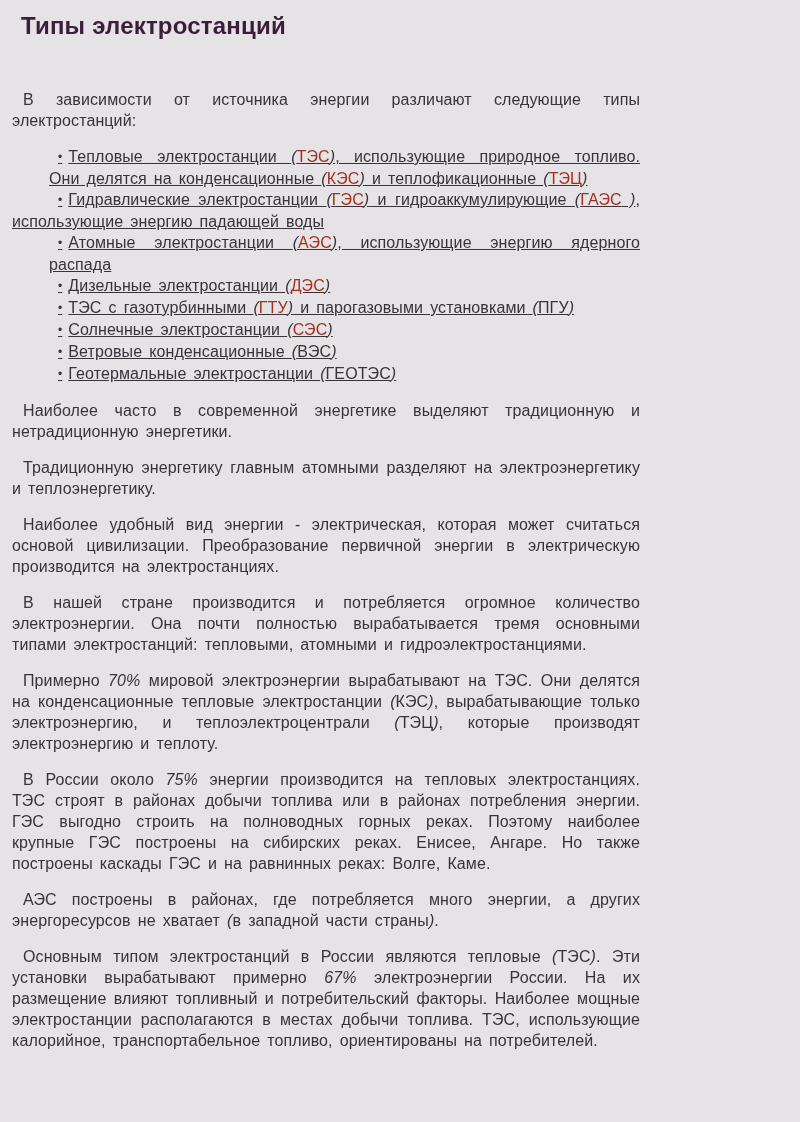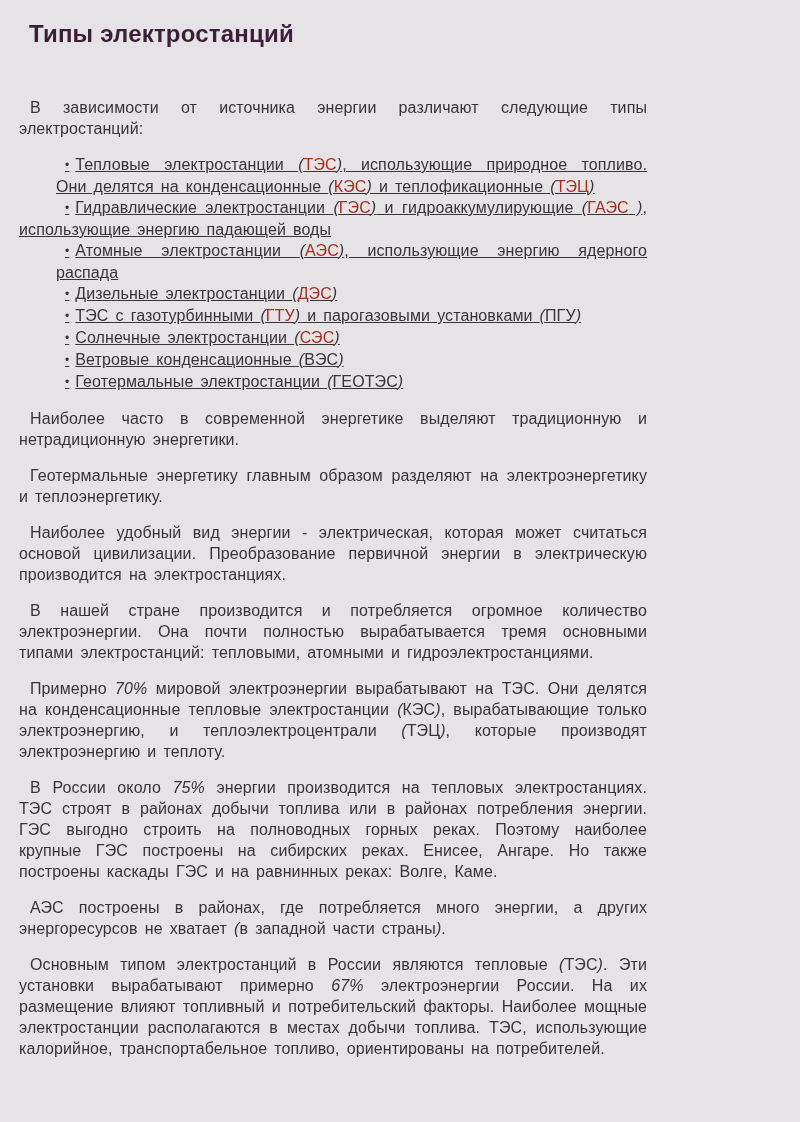--- a/index.html
+++ b/index.html
@@ -10,27 +10,27 @@
   }
   html,body{margin:0;padding:0;}
   body{
     width:800px;height:1122px;overflow:hidden;
     background:var(--bg);
     color:var(--text);
     font-family:"Liberation Sans","DejaVu Sans",sans-serif;
   }
   .page{width:800px;height:1122px;}
   h1.title{
-    margin:16px;padding:3px 0 0 13px;
+    margin:8px;padding:3px 0 0 13px;
     font-size:24px;line-height:30px;font-weight:700;
     color:var(--title);
     letter-spacing:0.2px;
   }
   .content{
-    margin-left:19px;width:628px;
+    margin-left:12px;width:628px;
     font-size:16px;line-height:21px;
     text-align:justify;
     letter-spacing:0.1px;
     word-spacing:2.5px;
   }
   .para{margin:15px 0;text-indent:11px;}
   .intro{margin-top:48px;margin-bottom:15px;}
   .list{margin:15px 0;}
   .li{margin-left:37px;text-indent:9px;text-decoration:underline;}
   .li.flush{margin-left:0;text-indent:46px;}
@@ -50,21 +50,21 @@
         <div class="li flush"><span class="bullet">•</span><span>Гидравлические электростанции </span><span class="it">(</span><span class="accent">ГЭС</span><span class="it">)</span><span> и гидроаккумулирующие </span><span class="it">(</span><span class="accent">ГАЭС</span><span class="it"> )</span><span>, использующие энергию падающей воды</span></div>
         <div class="li"><span class="bullet">•</span><span>Атомные электростанции </span><span class="it">(</span><span class="accent">АЭС</span><span class="it">)</span><span>, использующие энергию ядерного распада</span></div>
         <div class="li"><span class="bullet">•</span><span>Дизельные электростанции </span><span class="it">(</span><span class="accent">ДЭС</span><span class="it">)</span></div>
         <div class="li"><span class="bullet">•</span><span>ТЭС с газотурбинными </span><span class="it">(</span><span class="accent">ГТУ</span><span class="it">)</span><span> и парогазовыми установками </span><span class="it">(</span><span>ПГУ</span><span class="it">)</span></div>
         <div class="li"><span class="bullet">•</span><span>Солнечные электростанции </span><span class="it">(</span><span class="accent">СЭС</span><span class="it">)</span></div>
         <div class="li"><span class="bullet">•</span><span>Ветровые конденсационные </span><span class="it">(</span><span>ВЭС</span><span class="it">)</span></div>
         <div class="li"><span class="bullet">•</span><span>Геотермальные электростанции </span><span class="it">(</span><span>ГЕОТЭС</span><span class="it">)</span></div>
       </div>
     <div>
         <p class="para"><span>Наиболее часто в современной энергетике выделяют традиционную и нетрадиционную энергетики.</span></p>
-        <p class="para"><span>Геотермальные энергетику главным образом разделяют на электроэнергетику и теплоэнергетику.</span></p>
+        <p class="para"><span>Традиционную энергетику главным атомными разделяют на электроэнергетику и теплоэнергетику.</span></p>
         <p class="para"><span>Наиболее удобный вид энергии - электрическая, которая может считаться основой цивилизации. Преобразование первичной энергии в электрическую производится на электростанциях.</span></p>
         <p class="para"><span>В нашей стране производится и потребляется огромное количество электроэнергии. Она почти полностью вырабатывается тремя основными типами электростанций: тепловыми, атомными и гидроэлектростанциями.</span></p>
         <p class="para"><span>Примерно </span><span class="it">70%</span><span> мировой электроэнергии вырабатывают на ТЭС. Они делятся на конденсационные тепловые электростанции </span><span class="it">(</span><span>КЭС</span><span class="it">)</span><span>, вырабатывающие только электроэнергию, и теплоэлектроцентрали </span><span class="it">(</span><span>ТЭЦ</span><span class="it">)</span><span>, которые производят электроэнергию и теплоту.</span></p>
         <p class="para"><span>В России около </span><span class="it">75%</span><span> энергии производится на тепловых электростанциях. ТЭС строят в районах добычи топлива или в районах потребления энергии. ГЭС выгодно строить на полноводных горных реках. Поэтому наиболее крупные ГЭС построены на сибирских реках. Енисее, Ангаре. Но также построены каскады ГЭС и на равнинных реках: Волге, Каме.</span></p>
         <p class="para"><span>АЭС построены в районах, где потребляется много энергии, а других энергоресурсов не хватает </span><span class="it">(</span><span>в западной части страны</span><span class="it">)</span><span>.</span></p>
         <p class="para"><span>Основным типом электростанций в России являются тепловые </span><span class="it">(</span><span>ТЭС</span><span class="it">)</span><span>. Эти установки вырабатывают примерно </span><span class="it">67%</span><span> электроэнергии России. На их размещение влияют топливный и потребительский факторы. Наиболее мощные электростанции располагаются в местах добычи топлива. ТЭС, использующие калорийное, транспортабельное топливо, ориентированы на потребителей.</span></p>
       </div>
   </div>
 </div>
 

